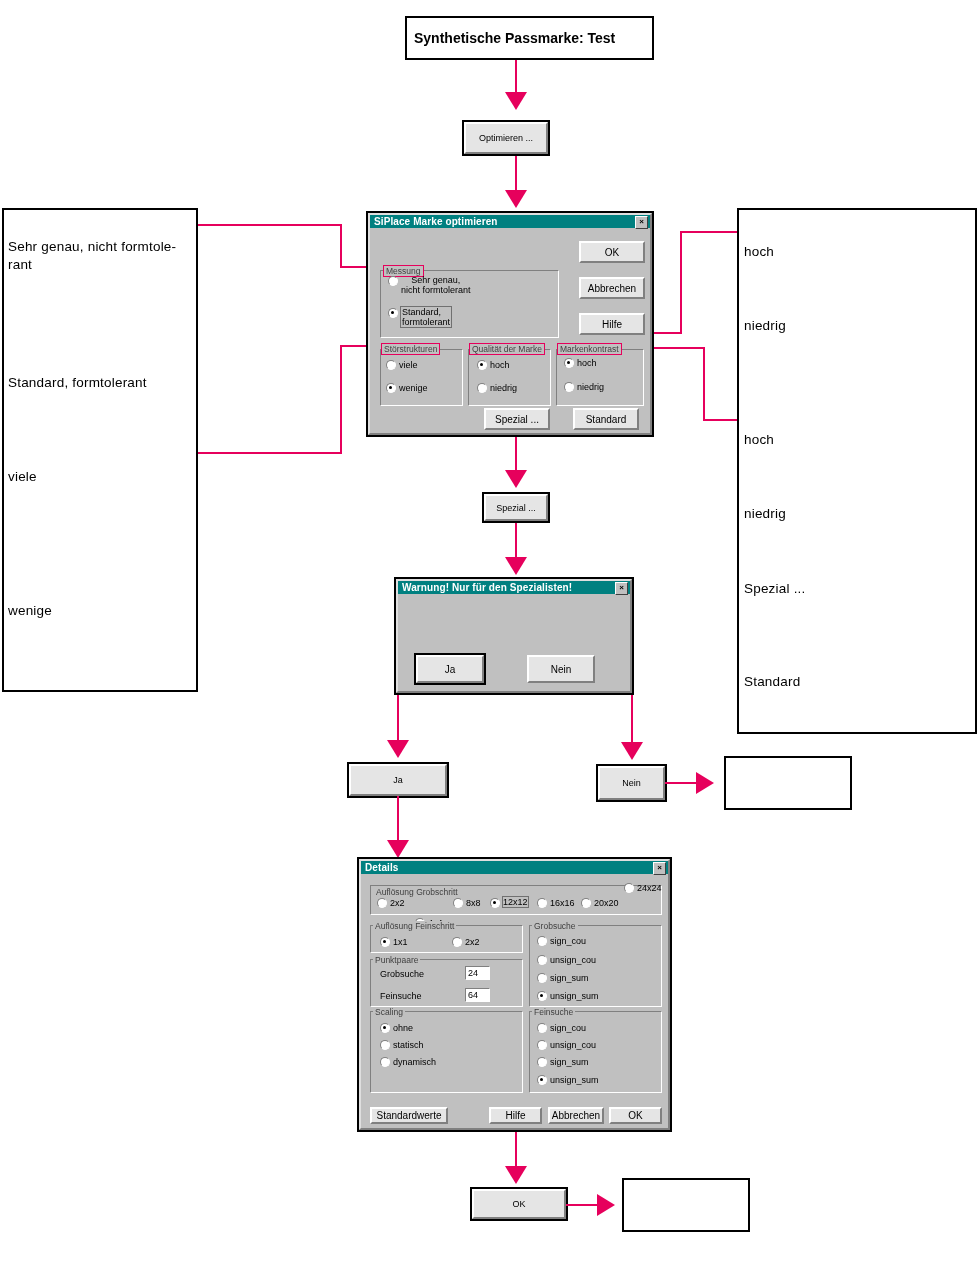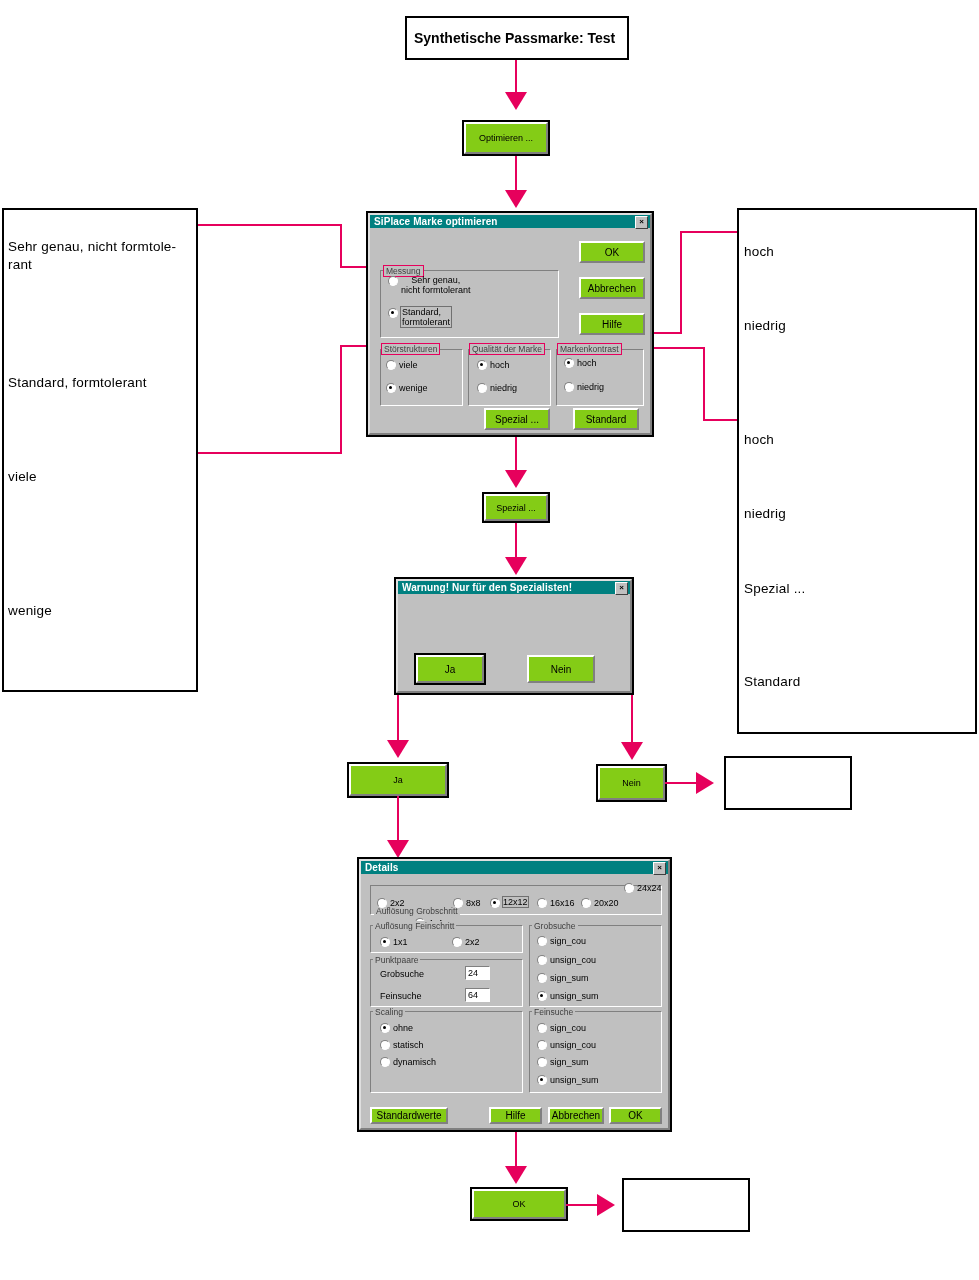--- a/index.html
+++ b/index.html
@@ -20,21 +20,21 @@
   .note-box{position:absolute;background:#ffffff;border:2px solid #000000;box-sizing:border-box;}
   .note-txt{position:absolute;font-size:13.5px;font-weight:normal;color:#000;letter-spacing:.2px;line-height:1.35;}
   .empty-box{position:absolute;background:#fff;border:2px solid #000;box-sizing:border-box;}
 
   
   .title-card{position:absolute;background:#fff;border:2px solid #000;box-sizing:border-box;
               display:flex;align-items:center;}
   .title-card span{font-size:14px;font-weight:bold;color:#000;padding-left:7px;}
 
   
-  .btn95{position:absolute;background:#84cc16;box-sizing:border-box;
+  .btn95{position:absolute;background:#e5e5e5;box-sizing:border-box;
          border-top:2px solid #ffffff;border-left:2px solid #ffffff;
          border-right:2px solid #808080;border-bottom:2px solid #808080;
          display:flex;align-items:center;justify-content:center;
          font-size:9px;color:#000;}
   .btn95.heavy{box-shadow:0 0 0 2px #000;}
   .btn95.dlg{font-size:10px;}
 
   .dialog{position:absolute;background:#c0c0c0;box-sizing:border-box;
           border:2px solid #000;}
   .dlg-inner{position:absolute;left:0;top:0;right:0;bottom:0;
@@ -70,21 +70,21 @@
      font-size:9px;color:#000;padding-left:2px;line-height:13px;}
   .plainlbl{position:absolute;font-size:9px;color:#000;white-space:nowrap;}
   .msgtxt{position:absolute;font-size:9px;color:#000;line-height:12px;white-space:pre-line;}
   .selbox{position:absolute;outline:1px solid #707070;}
 </style>
 </head>
 <body>
 
 <div class="stage">
 
-  <div class="title-card" style="left:405px;top:16px;width:224px;height:44px;">
+  <div class="title-card" style="left:405px;top:16px;width:249px;height:44px;">
     <span>Synthetische Passmarke: Test</span>
   </div>
 
   <div class="pink-line" style="left:515px;top:60px;width:2px;height:35px;"></div>
   <div class="pink-arrow arrow-down" style="left:505px;top:92px;"></div>
 
   <div class="btn95 heavy" style="left:464px;top:122px;width:84px;height:32px;">
     <span>Optimieren ...</span>
   </div>
 
@@ -233,21 +233,21 @@
   <div class="pink-arrow arrow-down" style="left:387px;top:840px;"></div>
 
   <div class="dialog" style="left:357px;top:857px;width:315px;height:275px;">
     <div class="dlg-inner"></div>
     <div class="titlebar" style="left:2px;top:2px;width:307px;">
       <span class="tb-text">Details</span>
       <div class="tb-close">×</div>
     </div>
 
     <div class="group" style="left:11px;top:26px;width:292px;height:30px;"></div>
-    <div class="group-lbl" style="left:15px;top:28px;margin-top:19px;">Auflösung Grobschritt</div>
+    <div class="group-lbl" style="left:15px;top:28px;">Auflösung Grobschritt</div>
     <div class="radio" style="left:18px;top:38px;">
       <span class="dot"></span><span class="lbl">2x2</span>
     </div>
     <div class="radio" style="left:56px;top:38px;margin-top:20px;">
       <span class="dot"></span><span class="lbl">4x4</span>
     </div>
     <div class="radio" style="left:94px;top:38px;">
       <span class="dot"></span><span class="lbl">8x8</span>
     </div>
     <div class="radio" style="left:131px;top:38px;">

